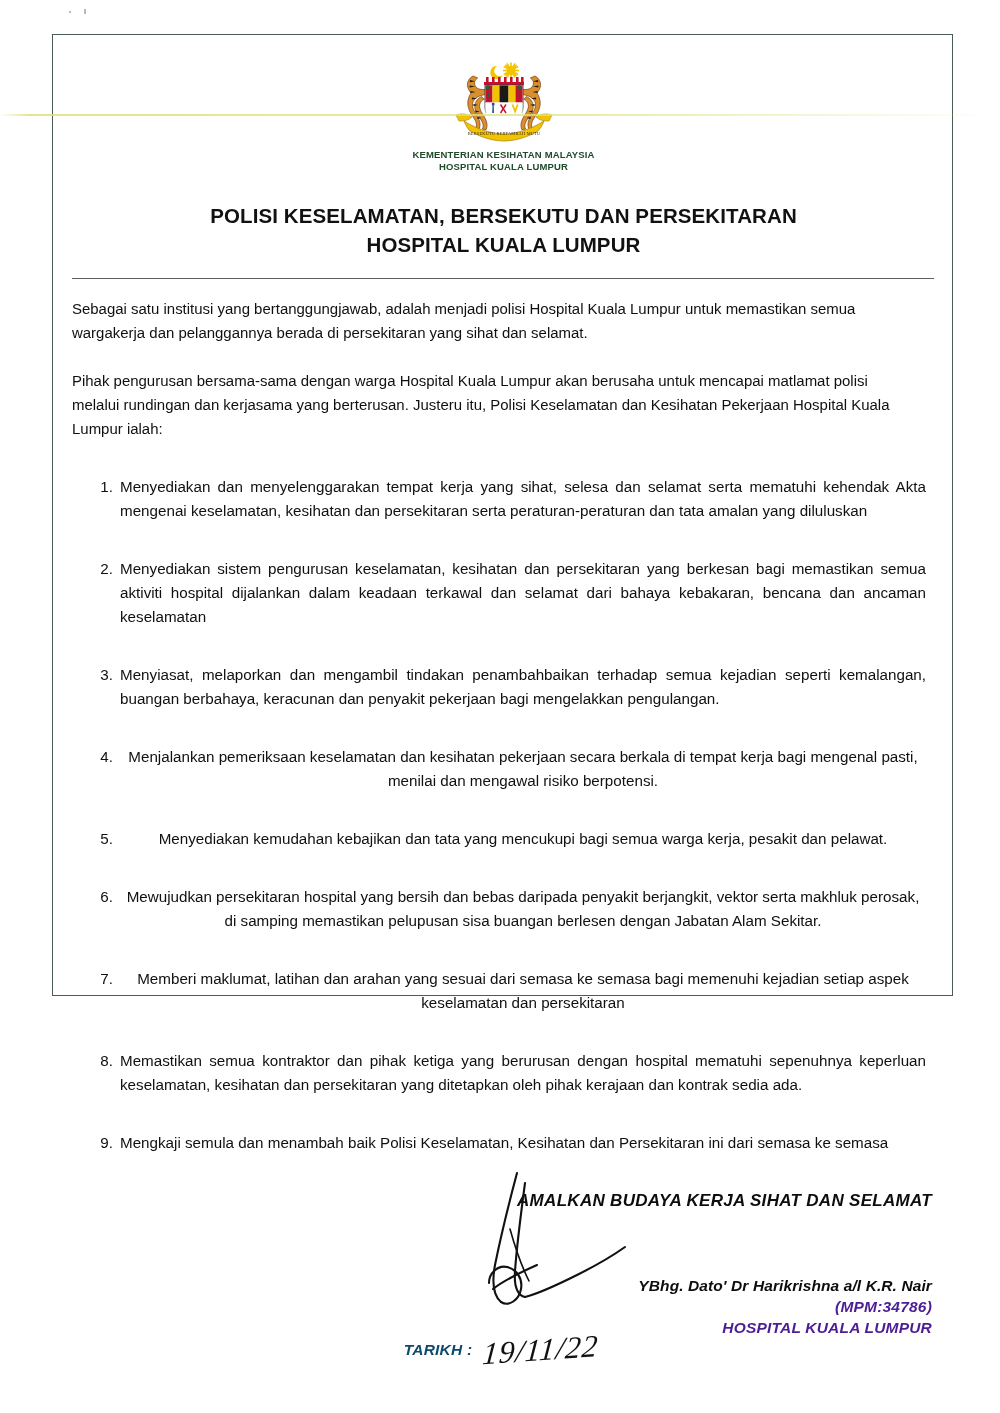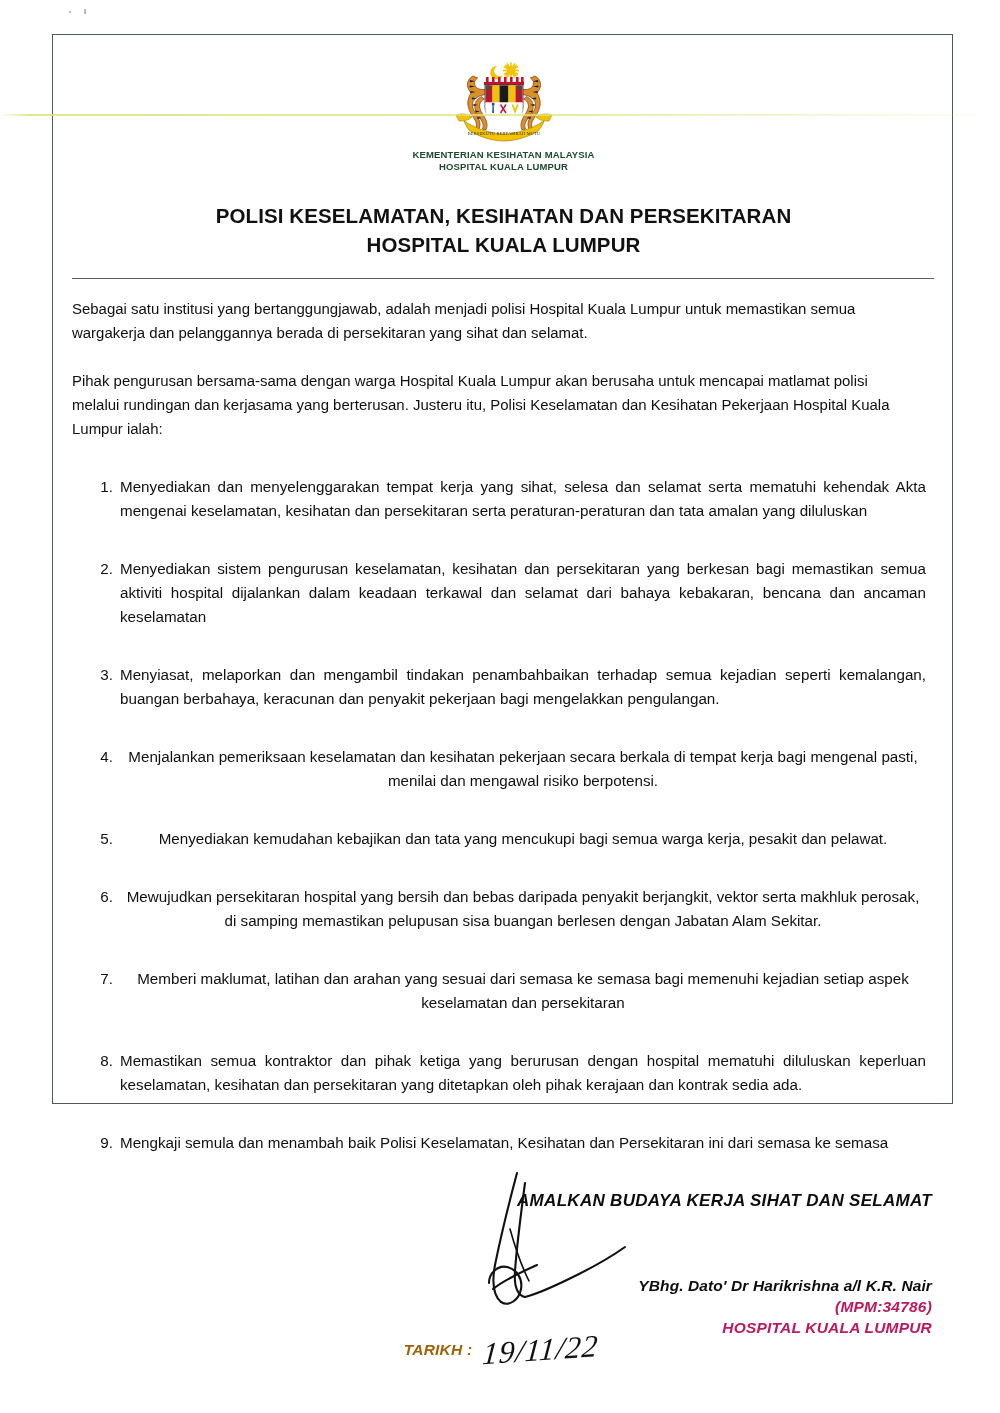--- a/index.html
+++ b/index.html
@@ -30,21 +30,21 @@
     background: #b9b9b9;
     z-index: 6;
   }
 
   
   .page-frame {
     position: absolute;
     left: 52px;
     top: 34px;
     width: 901px;
-    height: 1070px;
+    height: 962px;
     border: 1.5px solid #4a5c52;
     box-sizing: border-box;
     background: #ffffff;
   }
 
   .content {
     position: absolute;
     left: 0;
     top: 0;
     width: 901px;
@@ -153,35 +153,35 @@
     font-size: 15.5px;
     font-weight: bold;
     color: #0d0d0d;
     letter-spacing: 0.1px;
     line-height: 21px;
     display: block;
   }
   .sig-line {
     font-size: 15.5px;
     font-weight: bold;
-    color: #be185d;
+    color: #4c1d95;
     letter-spacing: 0.2px;
     line-height: 21px;
     display: block;
   }
   .date-row {
     display: flex;
     justify-content: center;
     align-items: flex-start;
     margin-top: 1px;
   }
   .date-label {
     font-size: 15.5px;
     font-weight: bold;
-    color: #a16207;
+    color: #0c4a6e;
     letter-spacing: 0.2px;
     padding-top: 2px;
   }
   .date-hand {
     margin-left: 12px;
     font-family: "Liberation Serif", serif;
     font-size: 31px;
     color: #111111;
     line-height: 30px;
     transform: rotate(-4deg) skewX(-9deg);
@@ -334,40 +334,40 @@
       </g>
     </svg>
 
     <div class="org-lines">
       <div>KEMENTERIAN KESIHATAN MALAYSIA</div>
       <div>HOSPITAL KUALA LUMPUR</div>
     </div>
   </div>
 
   <div class="doc-title">
-    <span class="l1">POLISI KESELAMATAN, KESIHATAN DAN PERSEKITARAN</span>
+    <span class="l1">POLISI KESELAMATAN, BERSEKUTU DAN PERSEKITARAN</span>
     <span class="l2">HOSPITAL KUALA LUMPUR</span>
   </div>
 
   <div class="rule-top"></div>
 
   <div class="body-area">
 
     <p class="para p1">Sebagai satu institusi yang bertanggungjawab, adalah menjadi polisi Hospital Kuala Lumpur untuk memastikan semua wargakerja dan pelanggannya berada di persekitaran yang sihat dan selamat.</p>
     <p class="para p2">Pihak pengurusan bersama-sama dengan warga Hospital Kuala Lumpur akan berusaha untuk mencapai matlamat polisi melalui rundingan dan kerjasama yang berterusan. Justeru itu, Polisi Keselamatan dan Kesihatan Pekerjaan Hospital Kuala Lumpur ialah:</p>
 
     <ol class="policy-list">
       <li>Menyediakan dan menyelenggarakan tempat kerja yang sihat, selesa dan selamat serta mematuhi kehendak Akta mengenai keselamatan, kesihatan dan persekitaran serta peraturan-peraturan dan tata amalan yang diluluskan</li>
       <li>Menyediakan sistem pengurusan keselamatan, kesihatan dan persekitaran yang berkesan bagi memastikan semua aktiviti hospital dijalankan dalam keadaan terkawal dan selamat dari bahaya kebakaran, bencana dan ancaman keselamatan</li>
       <li>Menyiasat, melaporkan dan mengambil tindakan penambahbaikan terhadap semua kejadian seperti kemalangan, buangan berbahaya, keracunan dan penyakit pekerjaan bagi mengelakkan pengulangan.</li>
       <li class="nojust">Menjalankan pemeriksaan keselamatan dan kesihatan pekerjaan secara berkala di tempat kerja bagi mengenal pasti, menilai dan mengawal risiko berpotensi.</li>
       <li class="nojust">Menyediakan kemudahan kebajikan dan tata yang mencukupi bagi semua warga kerja, pesakit dan pelawat.</li>
       <li class="nojust">Mewujudkan persekitaran hospital yang bersih dan bebas daripada penyakit berjangkit, vektor serta makhluk perosak, di samping memastikan pelupusan sisa buangan berlesen dengan Jabatan Alam Sekitar.</li>
       <li class="nojust">Memberi maklumat, latihan dan arahan yang sesuai dari semasa ke semasa bagi memenuhi kejadian setiap aspek keselamatan dan persekitaran</li>
-      <li>Memastikan semua kontraktor dan pihak ketiga yang berurusan dengan hospital mematuhi diluluskan keperluan keselamatan, kesihatan dan persekitaran yang ditetapkan oleh pihak kerajaan dan kontrak sedia ada.</li>
+      <li>Memastikan semua kontraktor dan pihak ketiga yang berurusan dengan hospital mematuhi sepenuhnya keperluan keselamatan, kesihatan dan persekitaran yang ditetapkan oleh pihak kerajaan dan kontrak sedia ada.</li>
       <li class="last">Mengkaji semula dan menambah baik Polisi Keselamatan, Kesihatan dan Persekitaran ini dari semasa ke semasa</li>
     </ol>
 
     <div class="signoff">
 
       <span class="slogan">AMALKAN BUDAYA KERJA SIHAT DAN SELAMAT</span>
 
       <svg class="signature-svg" viewBox="0 0 280 160">
         <g fill="none" stroke="#111111" stroke-width="2.1" stroke-linecap="round">
           <path d="M120 4 C112 34, 104 66, 98 96 C95 112, 96 126, 104 133"></path>

